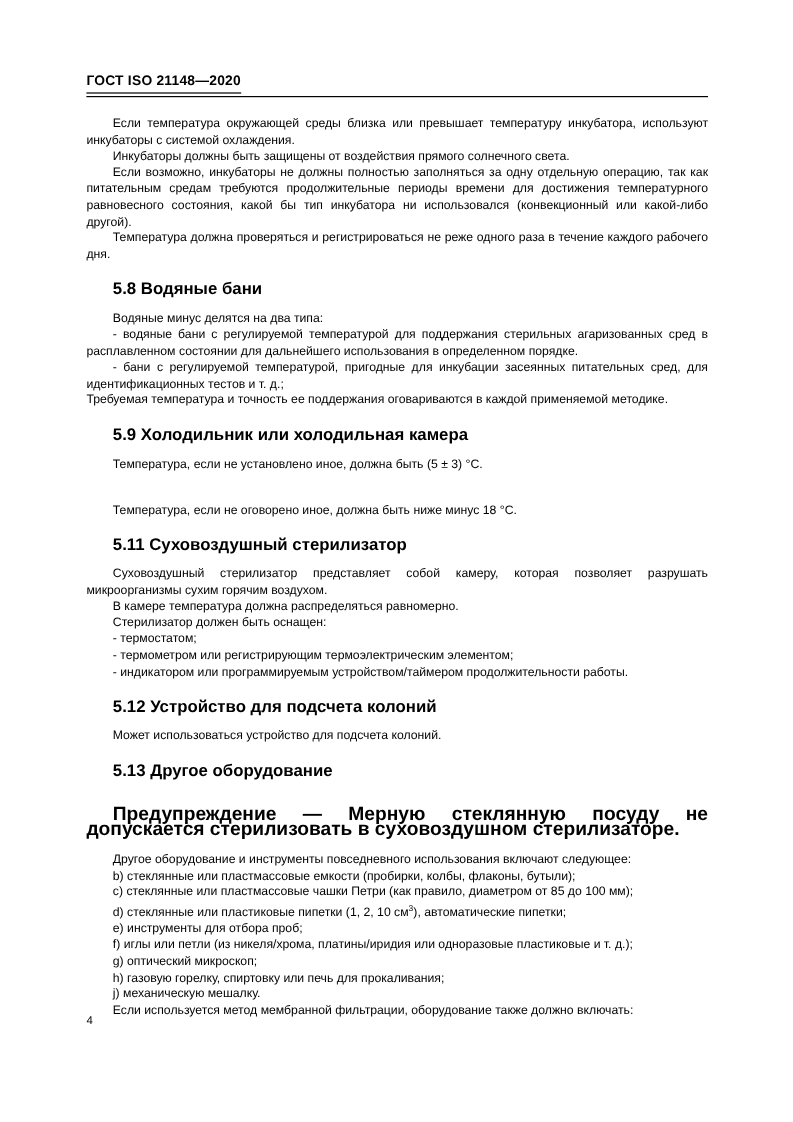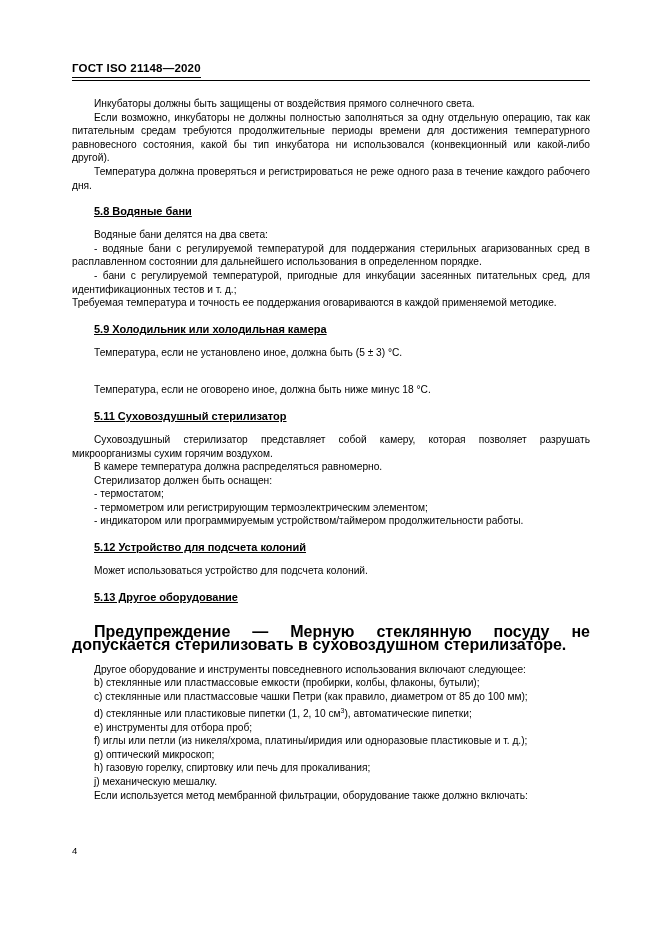--- a/index.html
+++ b/index.html
@@ -49,25 +49,24 @@
     line-height: 13.6px;
     margin: 0 0 0 0;
     text-align: justify;
   }
   p.indent {
     text-indent: 22px;
   }
   .gap-m { height: 11px; }
   .gap-l { height: 13px; }
   h2.section {
-    font-size: 11px;
+    font-size: 14px;
     font-weight: bold;
     margin: 0;
     text-indent: 22px;
-    text-decoration: underline;
   }
   .warning {
     font-size: 16px;
     line-height: 13.6px;
     font-weight: bold;
     text-indent: 22px;
     text-align: justify;
     margin: 0;
   }
   .page-number {
@@ -83,27 +82,28 @@
 </style>
 </head>
 <body>
 
 <div class="page">
 
   <div class="content">
     <div class="doc-header">ГОСТ ISO 21148—2020</div>
     <div class="header-rule"></div>
     <div id="body-blocks">
+        <p class="body-text indent">Если температура окружающей среды близка или превышает температуру инкубатора, используют инкубаторы с системой охлаждения.</p>
         <p class="body-text indent">Инкубаторы должны быть защищены от воздействия прямого солнечного света.</p>
         <p class="body-text indent">Если возможно, инкубаторы не должны полностью заполняться за одну отдельную операцию, так как питательным средам требуются продолжительные периоды времени для достижения температурного равновесного состояния, какой бы тип инкубатора ни использовался (конвекционный или какой-либо другой).</p>
         <p class="body-text indent">Температура должна проверяться и регистрироваться не реже одного раза в течение каждого рабочего дня.</p>
         <div class="gap-l"></div>
         <h2 class="section">5.8 Водяные бани</h2>
         <div class="gap-m"></div>
-        <p class="body-text indent">Водяные бани делятся на два света:</p>
+        <p class="body-text indent">Водяные минус делятся на два типа:</p>
         <p class="body-text indent">- водяные бани с регулируемой температурой для поддержания стерильных агаризованных сред в расплавленном состоянии для дальнейшего использования в определенном порядке.</p>
         <p class="body-text indent">- бани с регулируемой температурой, пригодные для инкубации засеянных питательных сред, для идентификационных тестов и т. д.;</p>
         <p class="body-text">Требуемая температура и точность ее поддержания оговариваются в каждой применяемой методике.</p>
         <div class="gap-l"></div>
         <h2 class="section">5.9 Холодильник или холодильная камера</h2>
         <div class="gap-m"></div>
         <p class="body-text indent">Температура, если не установлено иное, должна быть (5 ± 3) °С.</p>
         <div class="gap-l"></div>
         <div class="gap-m"></div>
         <p class="body-text indent">Температура, если не оговорено иное, должна быть ниже минус 18 °С.</p>

